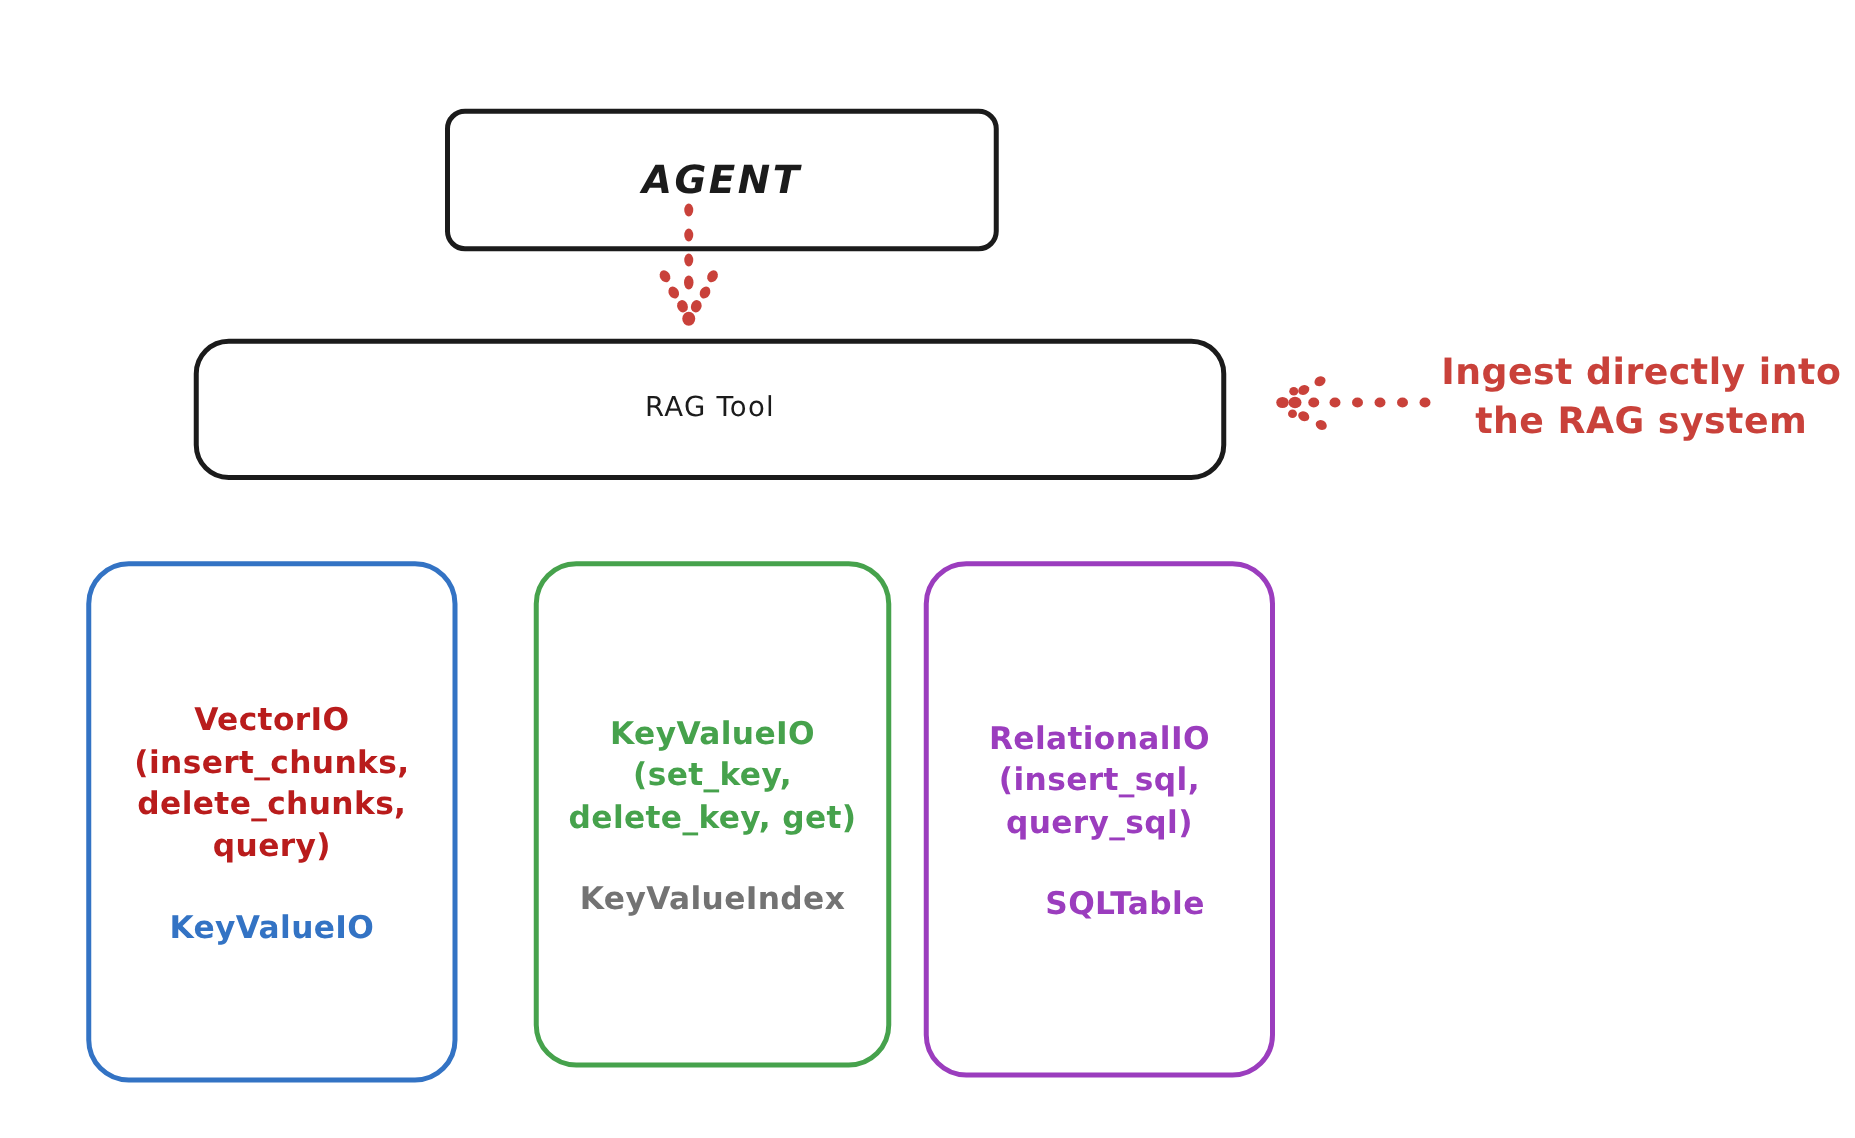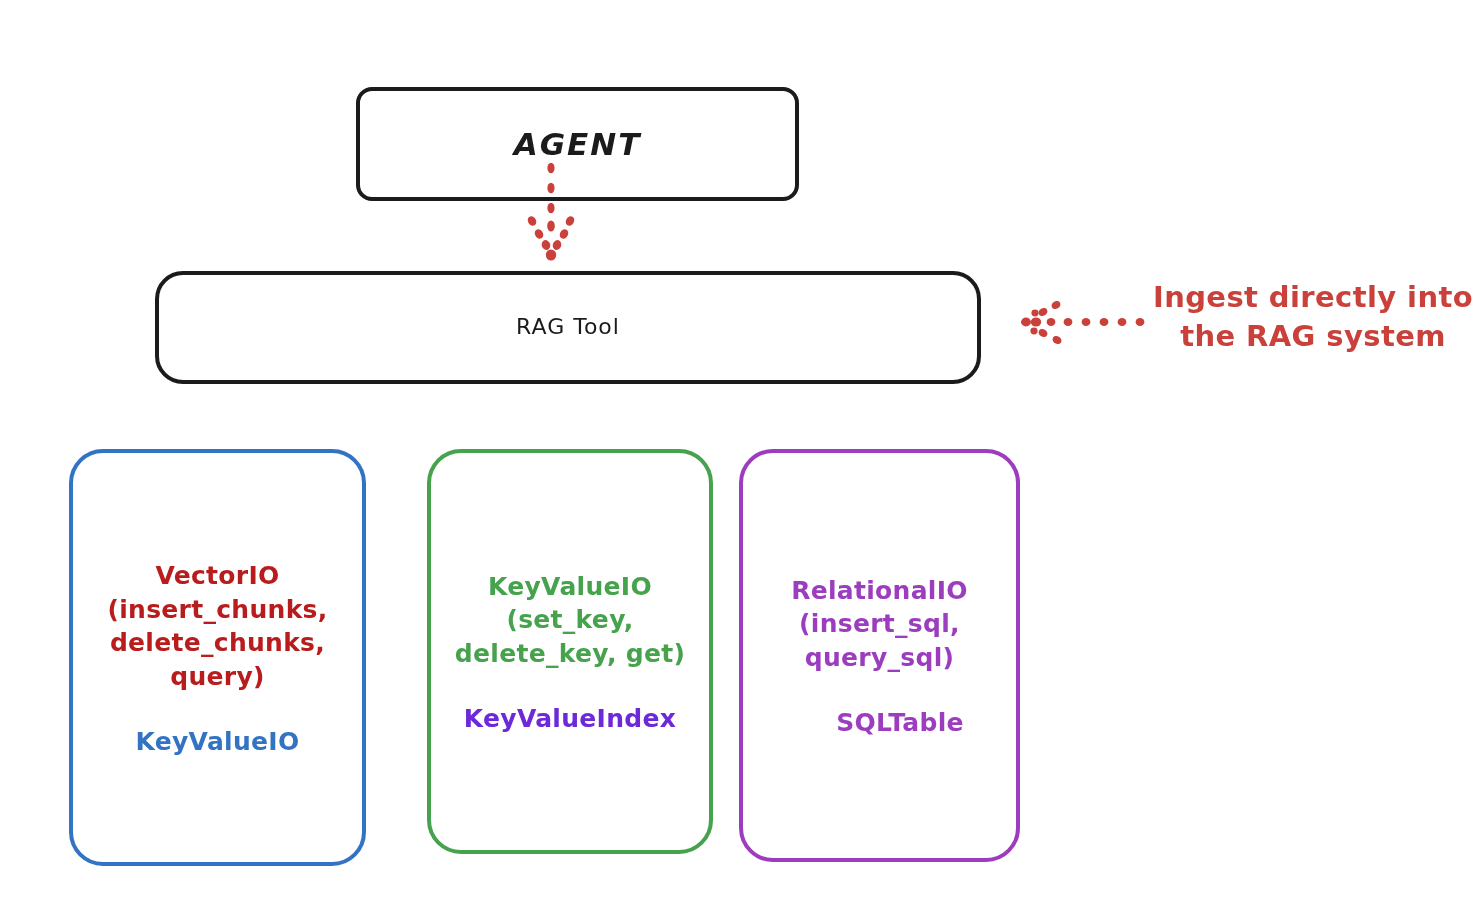--- a/index.html
+++ b/index.html
@@ -202,21 +202,21 @@
 query)</span>
       <span class="leaf-index" style="color:#3373c4;">KeyValueIO</span>
     </div>
   </div>
 
   <div class="node box-leaf box-keyvalue" style="border-color:#46a24c;">
     <div class="leaf-stack">
       <span class="leaf-api" style="color:#46a24c;">KeyValueIO
 (set_key,
 delete_key, get)</span>
-      <span class="leaf-index" style="color:#6d28d9;">KeyValueIndex</span>
+      <span class="leaf-index" style="color:#737373;">KeyValueIndex</span>
     </div>
   </div>
 
   <div class="node box-leaf box-relational" style="border-color:#9b3dbe;">
     <div class="leaf-stack">
       <span class="leaf-api" style="color:#9b3dbe;">RelationalIO
 (insert_sql,
 query_sql)</span>
       <span class="leaf-index" style="color:#9b3dbe;margin-left:41px;">SQLTable</span>
     </div>

